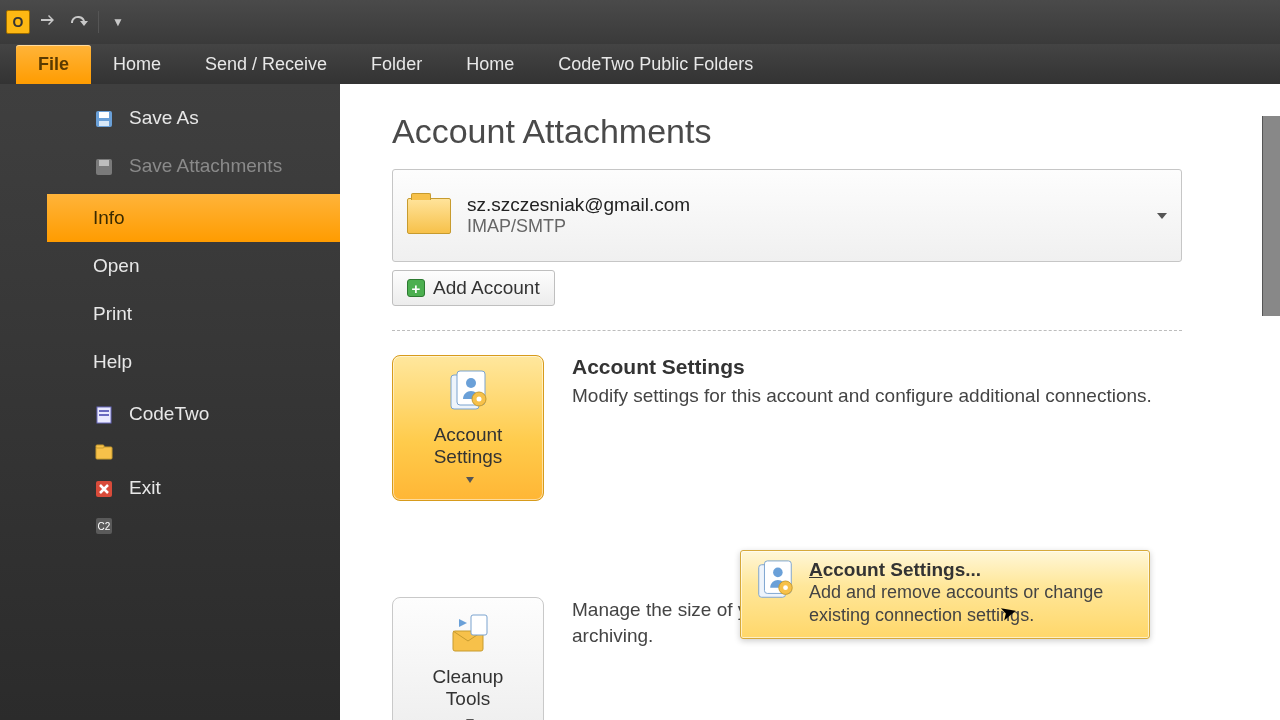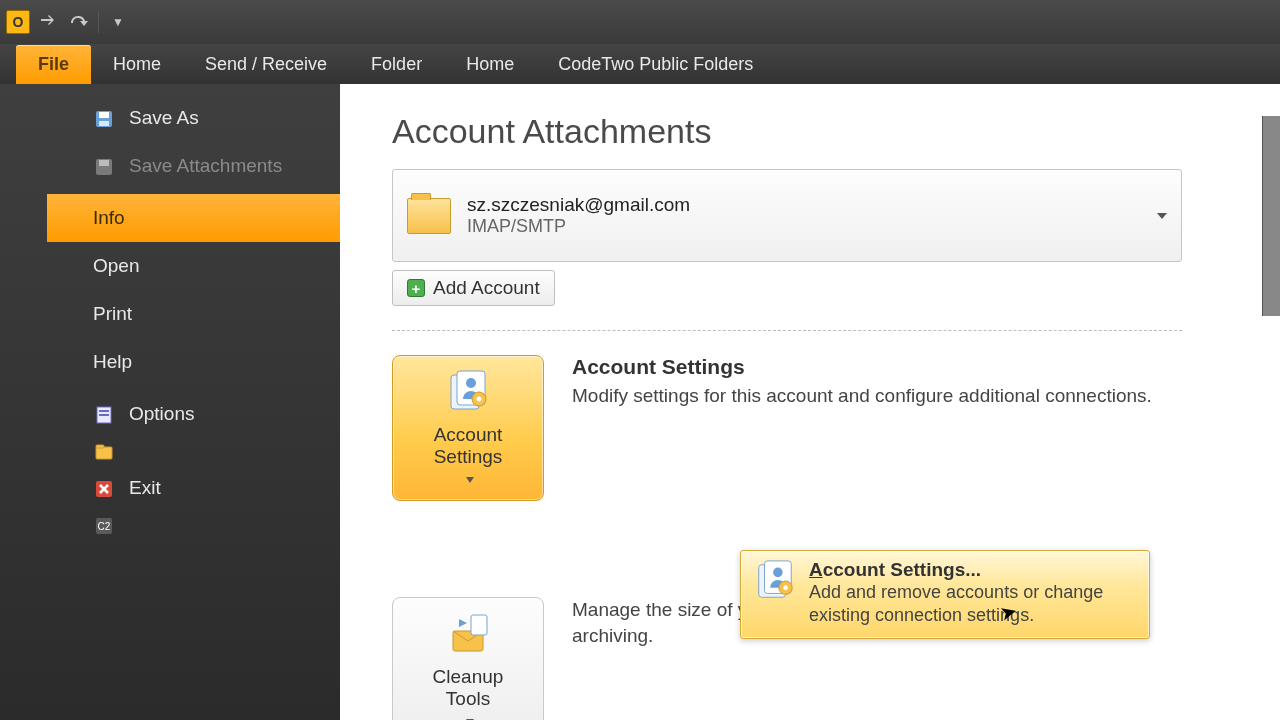--- a/index.html
+++ b/index.html
@@ -291,21 +291,21 @@
     </div>
     <div class="bs-group-gap"></div>
     <div class="bs-item with-icon">
       <span class="mi-icon">
         <svg width="20" height="20" viewBox="0 0 20 20">
             <rect x="3" y="2" width="14" height="16" fill="#eaeaff" stroke="#6a6ac0"></rect>
             <rect x="5" y="5" width="10" height="2" fill="#6a6ac0"></rect>
             <rect x="5" y="9" width="10" height="2" fill="#6a6ac0"></rect>
           </svg>
       </span>
-      <span>Options</span>
+      <span>CodeTwo</span>
     </div>
     <div class="bs-item with-icon">
       <span class="mi-icon">
         <svg width="20" height="20" viewBox="0 0 20 20">
             <rect x="2" y="5" width="16" height="12" rx="1" fill="#f7c14a" stroke="#c79b2e"></rect>
             <rect x="2" y="3" width="8" height="3" rx="1" fill="#f7c14a" stroke="#c79b2e"></rect>
           </svg>
       </span>
     </div>
     <div class="bs-item with-icon">

